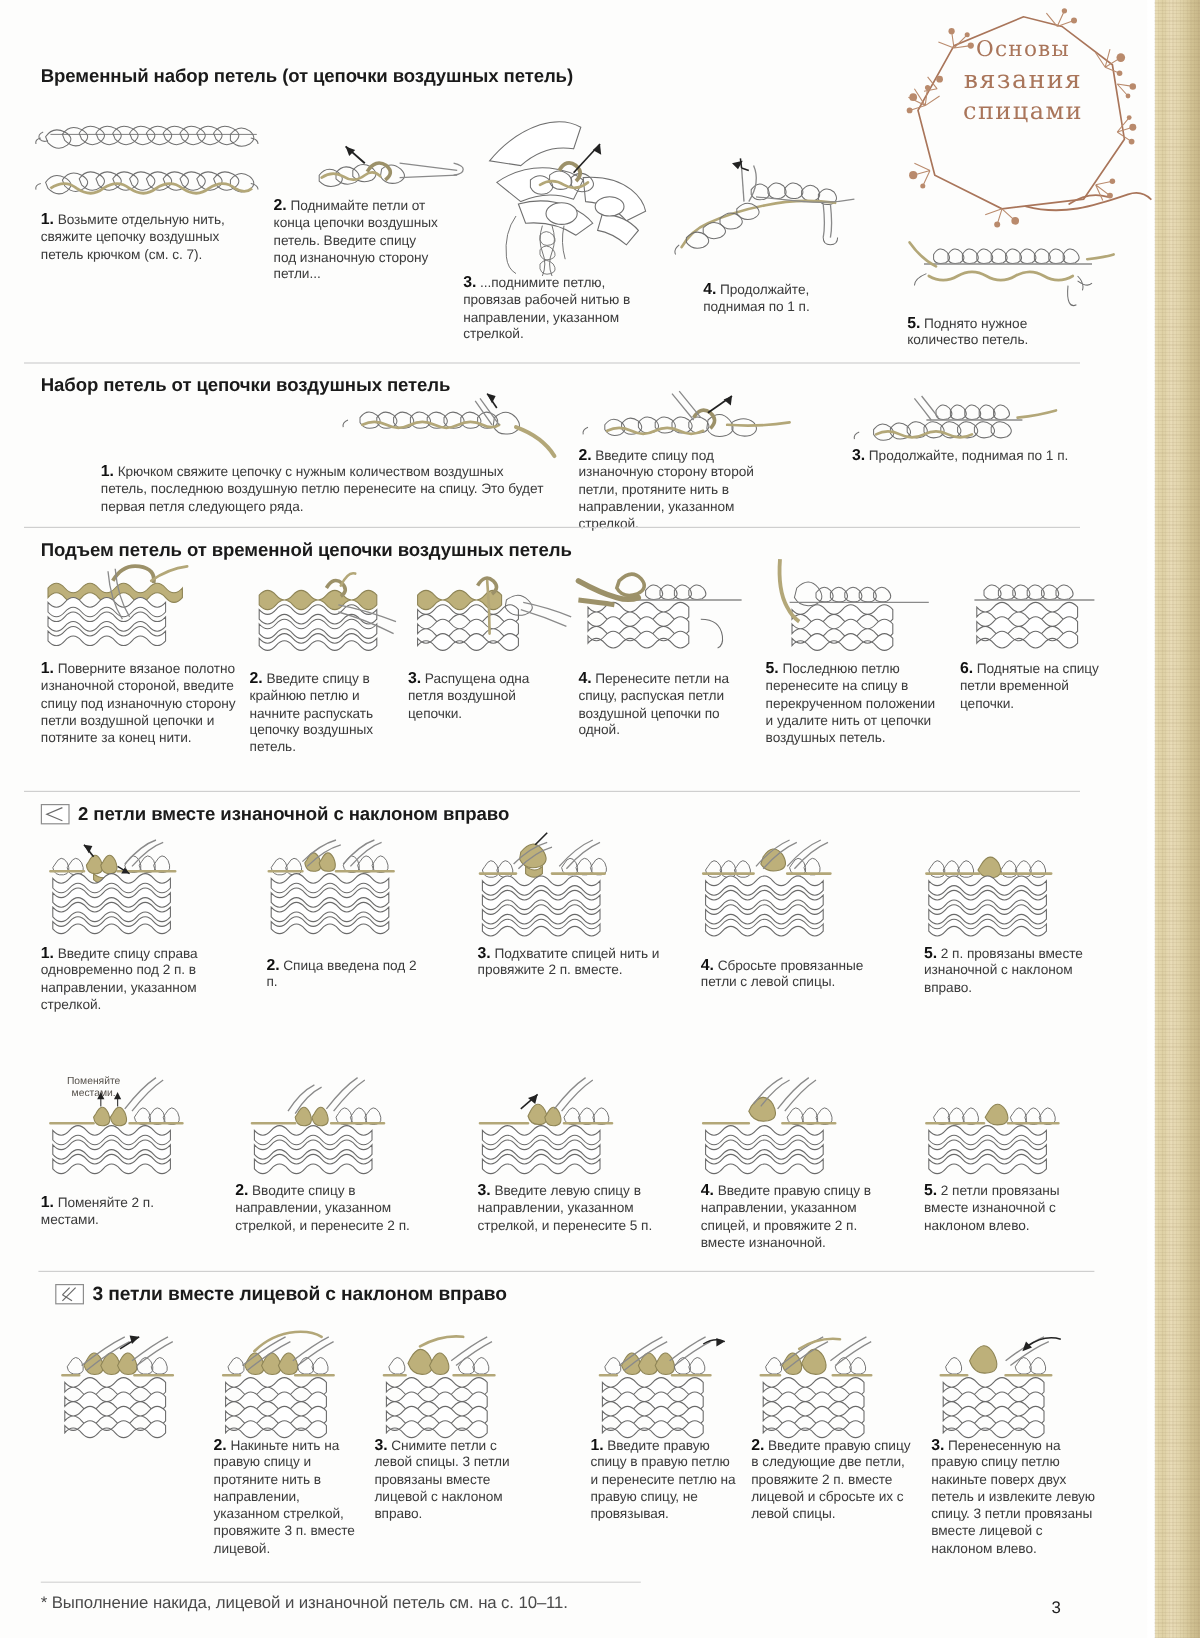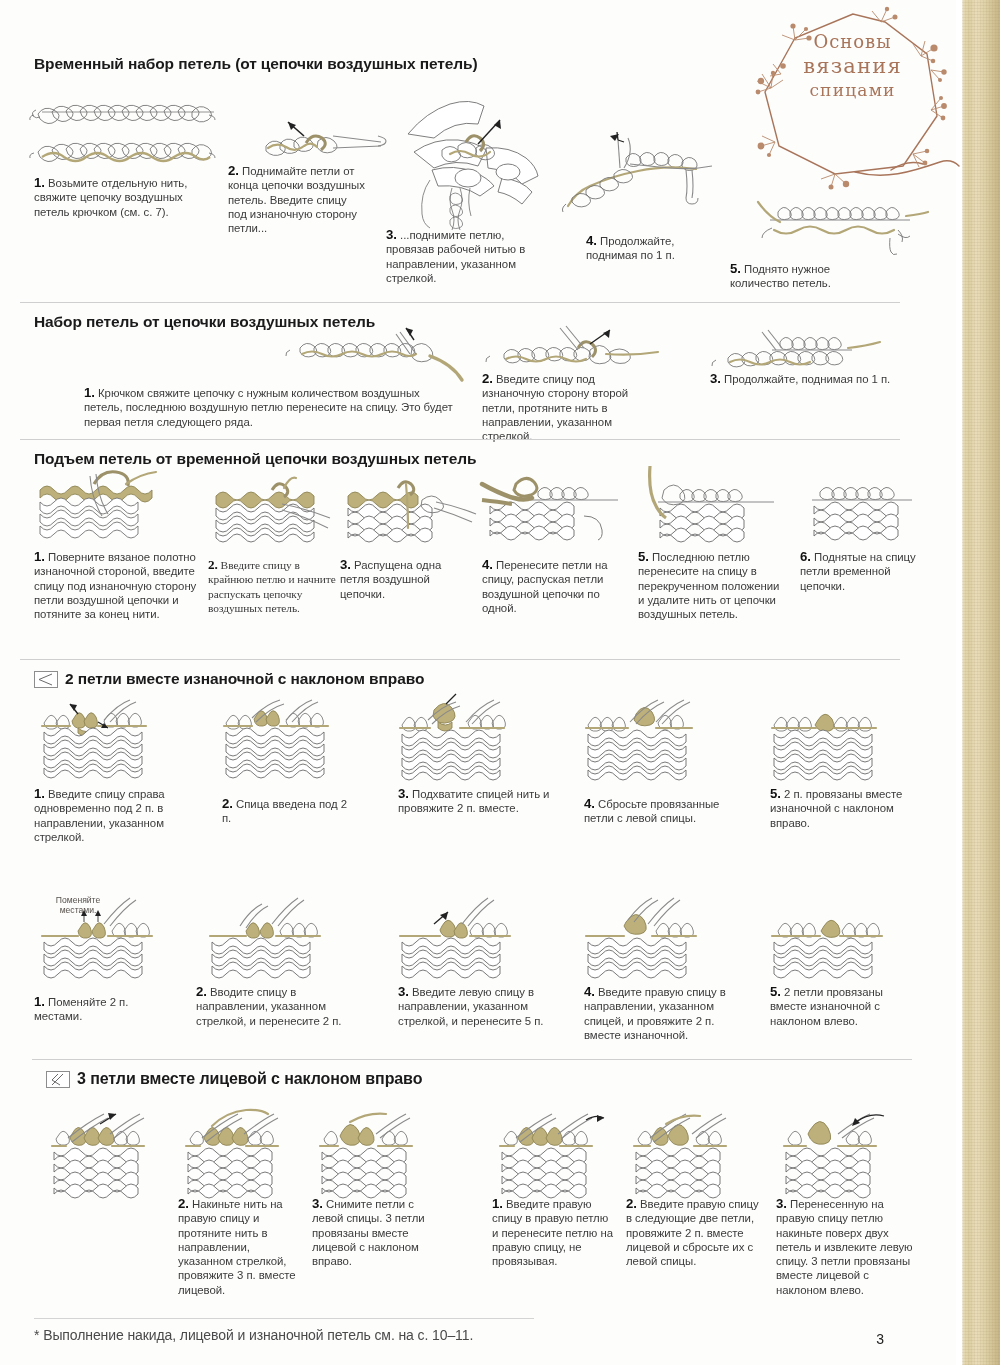--- a/index.html
+++ b/index.html
@@ -71,21 +71,21 @@
 
   
   .wreath { position: absolute; left: 735px; top: 4px; width: 235px; height: 185px; }
   .wreath .title {
     position: absolute; left: 0; top: 26px; width: 235px;
     text-align: center; color: #a9755a;
     font-family: "DejaVu Serif", serif; line-height: 1.28;
   }
   .wreath .t1 { font-size: 18px; letter-spacing: 1px; }
   .wreath .t2 { font-size: 21px; letter-spacing: 1.2px; }
-  .wreath .t3 { font-size: 17px; letter-spacing: 1.2px; }
+  .wreath .t3 { font-size: 20px; letter-spacing: 1.2px; }
 
   
   .ill { position: absolute; }
   svg { display: block; overflow: visible; }
   .k-st { fill:#ffffff; stroke:#6a6a6a; stroke-width:.9; }
   .k-gold{ fill:#bdb07a; stroke:#8e8455; stroke-width:.9; }
   .ndl  { fill:none; stroke:#8a8a8a; stroke-width:1.1; }
   .yarn { fill:none; stroke:#b3a778; stroke-width:2.2; stroke-linecap:round; }
   .arrw { fill:#222; }
 </style>
@@ -327,21 +327,21 @@
         <path d="M22 24 h140" class="ndl"></path>
         <path d="M158 20 q16 -2 22 -4" class="yarn"></path>
         <path d="M26 34 q12 7 24 0 q12 -7 24 0 q12 7 24 0 q12 -7 24 0 q12 7 24 0" class="yarn"></path>
         <g fill="none" stroke="#6f6f6f" stroke-width=".85">
           <path d="M24 32 q-10 4 -10 10 M150 34 q6 6 4 12 M150 38 q8 6 12 2"></path>
           <path d="M142 42 q-1 10 1 14 q2 4 6 2"></path>
         </g>
         <path d="M10 6 q10 14 22 20" class="yarn"></path>
       </svg>
     </div>
-    <div class="cap" style="left:730px; top:262px; width:150px;">
+    <div class="cap" style="left:756px; top:262px; width:150px;">
       <b>5.</b>
       <span>Поднято нужное количество петель.</span>
     </div>
 
     <div class="sec-head rule" style="left:34px; top:313px;">Набор петель от цепочки воздушных петель</div>
 
     <div class="ill" style="left:282px; top:330px;">
       <svg width="180" height="54" viewBox="0 0 180 54">
         <g fill="none" stroke="#6f6f6f" stroke-width=".85">
           <path d="M18 18 q6 -8 14 -2 q6 6 -1 10 q-9 3 -13 -4 Z"></path>
@@ -462,21 +462,21 @@
           <path d="M8 30 q7 8 14 0 q7 -8 14 0 q7 8 14 0 q7 -8 14 0 q7 8 14 0 q7 -8 14 0 q7 8 14 0 l0 8 q-7 8 -14 0 q-7 -8 -14 0 q-7 8 -14 0 q-7 -8 -14 0 q-7 8 -14 0 q-7 -8 -14 0 q-7 8 -14 0 Z"></path>
           <path d="M8 42 q7 8 14 0 q7 -8 14 0 q7 8 14 0 q7 -8 14 0 q7 8 14 0 q7 -8 14 0 q7 8 14 0 l0 8 q-7 8 -14 0 q-7 -8 -14 0 q-7 8 -14 0 q-7 -8 -14 0 q-7 8 -14 0 q-7 -8 -14 0 q-7 8 -14 0 Z"></path>
           <path d="M8 54 q7 8 14 0 q7 -8 14 0 q7 8 14 0 q7 -8 14 0 q7 8 14 0 q7 -8 14 0 q7 8 14 0 l0 6 q-7 8 -14 0 q-7 -8 -14 0 q-7 8 -14 0 q-7 -8 -14 0 q-7 8 -14 0 q-7 -8 -14 0 q-7 8 -14 0 Z"></path>
         </g>
         <path d="M64 12 q6 -10 13 -4 q6 6 -1 11" fill="none" stroke="#9c9169" stroke-width="3"></path>
         <path d="M76 10 q6 -12 12 -10" class="yarn"></path>
         <path d="M74 26 q22 4 48 14" class="ndl"></path>
         <path d="M74 32 q22 6 46 18" class="ndl"></path>
       </svg>
     </div>
-    <div class="cap" style="left:208px; top:558px; width:128px;font-family:Liberation Serif, serif;">
+    <div class="cap" style="left:208px; top:558px; width:128px;">
       <b>2.</b>
       <span>Введите спицу в крайнюю петлю и начните распускать цепочку воздушных петель.</span>
     </div>
 
     <div class="ill" style="left:340px; top:478px;">
       <svg width="148" height="66" viewBox="0 0 148 66">
         <g class="k-gold">
           <path d="M8 18 q7 -8 14 0 q7 8 14 0 q7 -8 14 0 q7 8 14 0 q7 -8 14 0 l0 8 q-7 8 -14 0 q-7 -8 -14 0 q-7 8 -14 0 q-7 -8 -14 0 q-7 8 -14 0 Z"></path>
         </g>
         <g class="k-st" stroke-width=".85">

